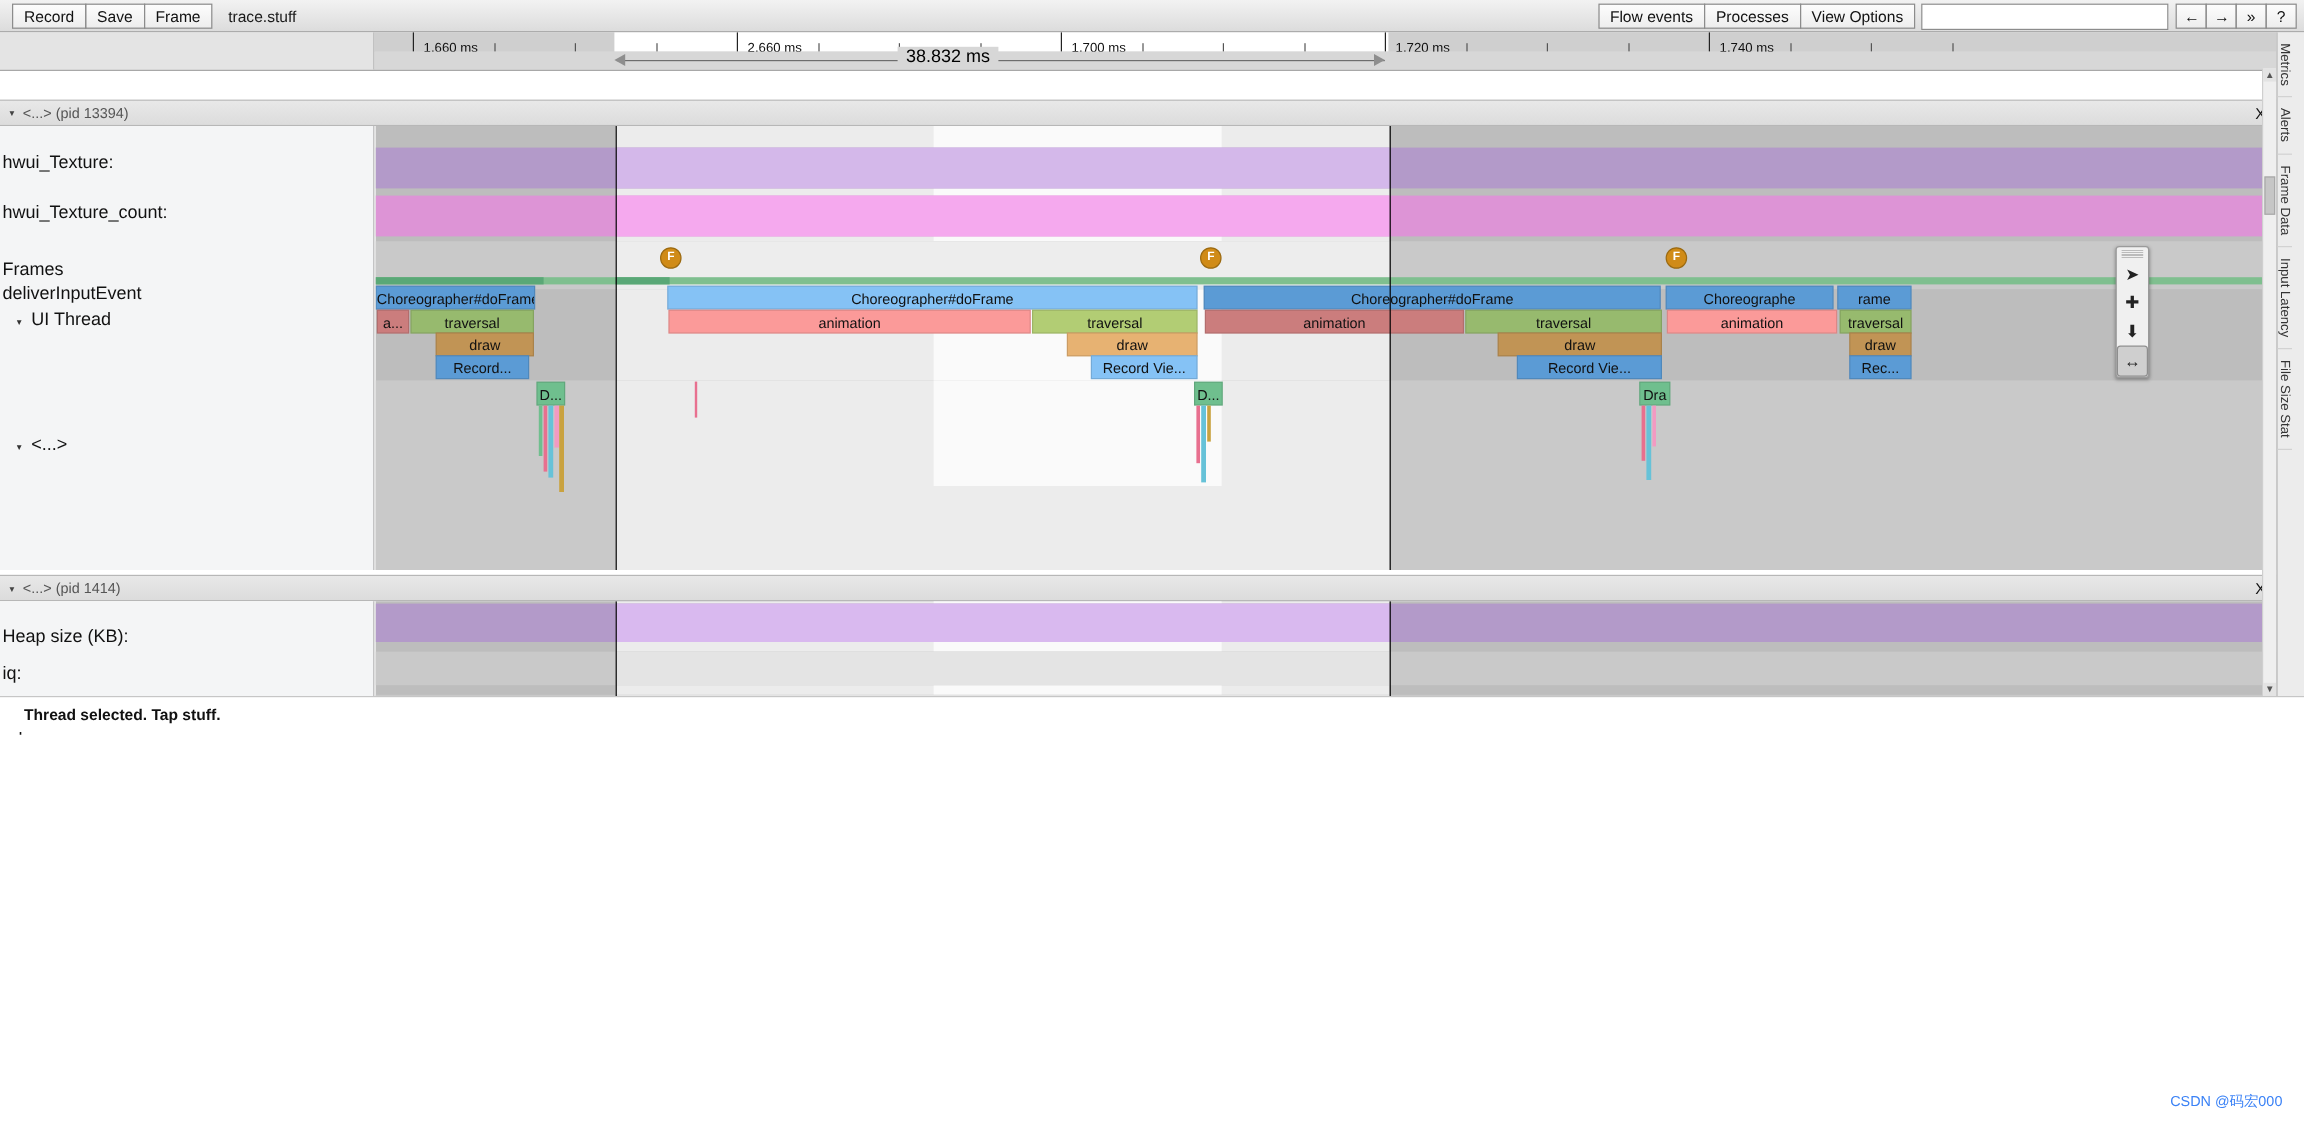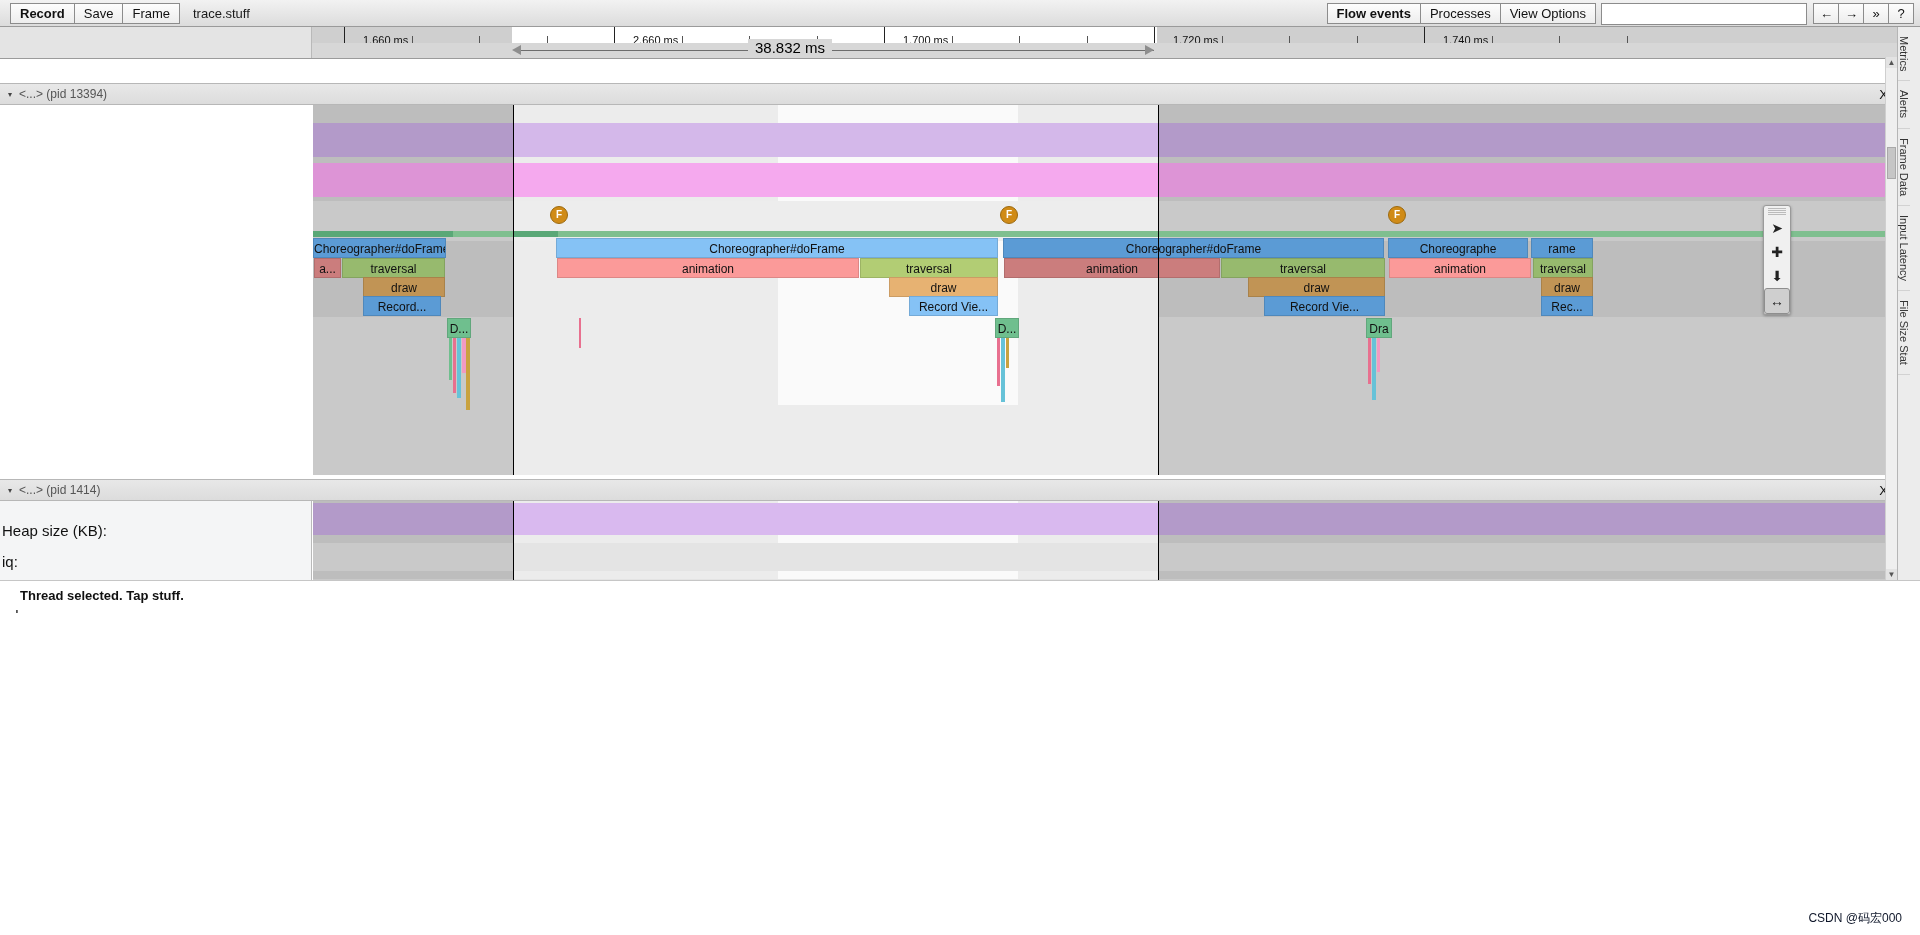--- a/index.html
+++ b/index.html
@@ -7,21 +7,21 @@
        width:1920px;height:935px;overflow:hidden;position:relative;}
 
   
   .toolbar{height:27px;background:linear-gradient(#f2f2f2,#dcdcdc);
            border-bottom:1px solid #9a9a9a;display:flex;align-items:center;
            padding:0 4px;box-sizing:border-box;position:relative;}
   .btn{border:1px solid #8c8c8c;background:linear-gradient(#fdfdfd,#ededed);
        font-size:13px;font-family:"Liberation Sans",sans-serif;color:#111;
        padding:2px 9px;margin-right:-1px;line-height:15px;cursor:pointer;
        white-space:nowrap;}
-  .btn:first-child{margin-left:6px;font-weight:bold;}
+  .btn:first-child{margin-left:6px;}
   .btn.sq{border-radius:0;}
   .fname{margin-left:14px;font-size:13px;color:#1a1a1a;}
   .tb-right{position:absolute;right:6px;top:0;height:27px;display:flex;
             align-items:center;justify-content:flex-end;}
   .searchbox{width:200px;height:18px;border:1px solid #8c8c8c;background:#fff;
              margin:0 6px;}
   .navbtn{border:1px solid #8c8c8c;background:linear-gradient(#fdfdfd,#ededed);
           width:26px;height:21px;line-height:18px;text-align:center;font-size:13px;
           margin-right:-1px;cursor:pointer;color:#111;}
   .navbtn.last{margin-right:0;}
@@ -32,21 +32,21 @@
   
   .ruler{position:absolute;left:0;top:0;height:31px;width:1897px;
          background:#d7d7d7;border-bottom:1px solid #9b9b9b;}
   .ruler .track-gutter{position:absolute;left:0;top:0;width:312px;height:31px;
          background:#e4e4e4;border-right:1px solid #b9b9b9;box-sizing:border-box;}
   .ruler .ticks{position:absolute;left:312px;top:0;right:0;height:16px;
          background:#cfcfcf;}
   .ruler .ticks .white{position:absolute;top:0;height:16px;background:#fff;}
   .tick{position:absolute;top:0;width:1px;height:16px;background:#222;}
   .tick.minor{top:9px;height:7px;background:#555;}
-  .tlabel{position:absolute;top:6px;font-size:11px;color:#111;padding-left:19px;
+  .tlabel{position:absolute;top:6px;font-size:11px;color:#111;padding-left:9px;
           white-space:nowrap;line-height:14px;}
   .ruler .measure{position:absolute;left:312px;top:16px;right:0;height:15px;
           background:#d7d7d7;}
   .measure .mbar{position:absolute;top:7px;height:1px;background:#6d6d6d;}
   .measure .arrowL,.measure .arrowR{position:absolute;top:2px;width:0;height:0;
           border-top:5px solid transparent;border-bottom:5px solid transparent;}
   .measure .arrowL{border-right:9px solid #8e8e8e;}
   .measure .arrowR{border-left:9px solid #8e8e8e;}
   .measure .mtext{position:absolute;top:-4px;font-size:15px;color:#000;
           background:#d7d7d7;padding:0 7px;white-space:nowrap;}
@@ -104,21 +104,21 @@
            border:1px solid #a9a9a9;box-sizing:border-box;}
   .vscroll .arrow{position:absolute;left:0;width:11px;height:11px;font-size:8px;
            text-align:center;line-height:11px;color:#555;background:#e3e3e3;}
 
   
   .statusbar{position:absolute;left:0;top:580px;width:1920px;height:30px;
              border-top:1px solid #c6c6c6;background:#fff;
              display:flex;align-items:center;padding-left:20px;box-sizing:border-box;}
   .statusbar .msg{font-size:13px;font-weight:bold;color:#111;}
 
-  .watermark{position:absolute;right:18px;bottom:8px;font-size:12px;color:#0f172a;}
+  .watermark{position:absolute;right:18px;bottom:8px;font-size:12px;color:#3b82f6;}
 </style>
 </head>
 <body>
 
 <div class="toolbar">
   <button class="btn sq">Record</button>
   <button class="btn sq">Save</button>
   <button class="btn sq">Frame</button>
   <span class="fname">trace.stuff</span>
 
@@ -173,20 +173,32 @@
       <div class="mtext" style="left:436px;text-align:right;">38.832 ms</div>
     </div>
   </div>
 
   <div class="grouphdr" style="top:56px;">
     <span class="caret">▾</span>
     <span>&lt;...&gt; (pid 13394)</span>
     <span class="closex">X</span>
   </div>
 
+  <div class="labelcol" style="top:78px;height:370px;">
+    <div class="trlabel" style="top:22px;">hwui_Texture:</div>
+    <div class="trlabel" style="top:64px;">hwui_Texture_count:</div>
+    <div class="trlabel" style="top:111px;">Frames</div>
+    <div class="trlabel" style="top:131px;">deliverInputEvent</div>
+    <div class="trlabel" style="top:153px;padding-left:14px;">
+      <span class="caret">▾</span><span>UI Thread</span>
+    </div>
+    <div class="trlabel" style="top:257px;padding-left:14px;">
+      <span class="caret">▾</span><span>&lt;...&gt;</span>
+    </div>
+  </div>
 
   <div class="canvas" id="p1canvas" style="left:313px;top:78px;width:1584px;height:370px;background:#bdbdbd;">
 
     <div class="blk" style="left:200px;top:0;width:645px;height:370px;background:#ececec;"></div>
     <div class="blk" style="left:465px;top:0;width:240px;height:300px;background:#fafafa;"></div>
 
     <div class="blk" style="left:0;top:18px;width:1584px;height:34px;background:#b39ac9;"></div>
     <div class="blk" style="left:200px;top:18px;width:645px;height:34px;background:#d4b8ea;"></div>
 
     <div class="blk" style="left:0;top:58px;width:1584px;height:34px;background:#dd94d6;"></div>

